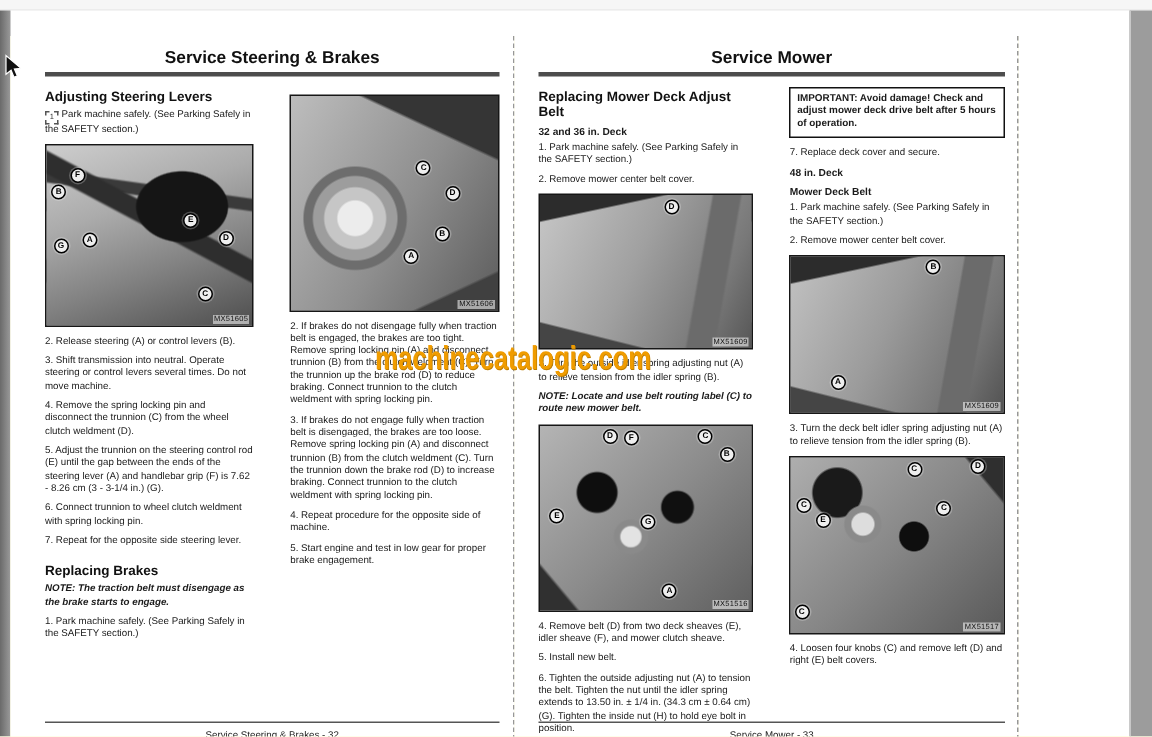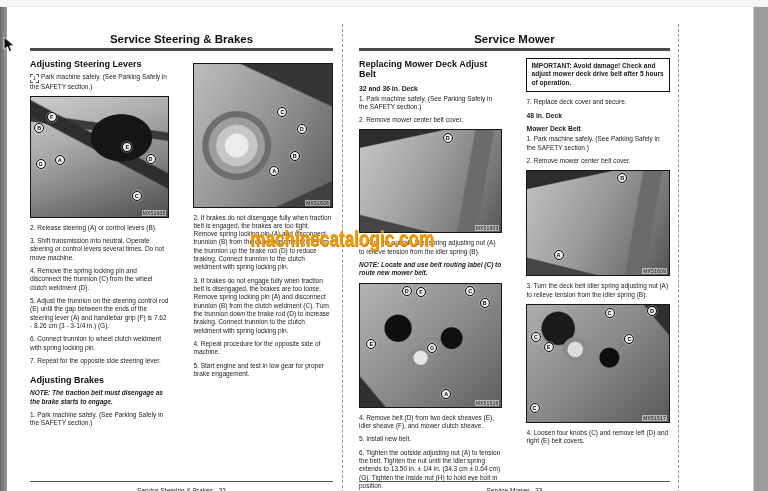--- a/index.html
+++ b/index.html
@@ -92,21 +92,21 @@
             <span class="callout" style="left: 70%; top: 42%;">E</span>
             <span class="callout" style="left: 87%; top: 52%;">D</span>
             <span class="callout" style="left: 77%; top: 83%;">C</span>
           </figure>
         <p class="step">2. Release steering (A) or control levers (B).</p>
         <p class="step">3. Shift transmission into neutral. Operate steering or control levers several times. Do not move machine.</p>
         <p class="step">4. Remove the spring locking pin and disconnect the trunnion (C) from the wheel clutch weldment (D).</p>
         <p class="step">5. Adjust the trunnion on the steering control rod (E) until the gap between the ends of the steering lever (A) and handlebar grip (F) is 7.62 - 8.26 cm (3 - 3-1/4 in.) (G).</p>
         <p class="step">6. Connect trunnion to wheel clutch weldment with spring locking pin.</p>
         <p class="step">7. Repeat for the opposite side steering lever.</p>
-        <div class="sec" style="margin-top:10px;">Adjusting Brakes</div>
+        <div class="sec" style="margin-top:10px;">Replacing Brakes</div>
         <p class="note">NOTE: The traction belt must disengage as the brake starts to engage.</p>
         <p class="step">1. Park machine safely. (See Parking Safely in the SAFETY section.)</p>
       </div>
       <div class="col">
         <figure class="photo ph-brake" style="margin-top:6px;">
           <figcaption class="caption">MX51606</figcaption>
         <span class="callout" style="left: 64%; top: 34%;">C</span>
             <span class="callout" style="left: 78%; top: 46%;">D</span>
             <span class="callout" style="left: 73%; top: 65%;">B</span>
             <span class="callout" style="left: 58%; top: 75%;">A</span>

